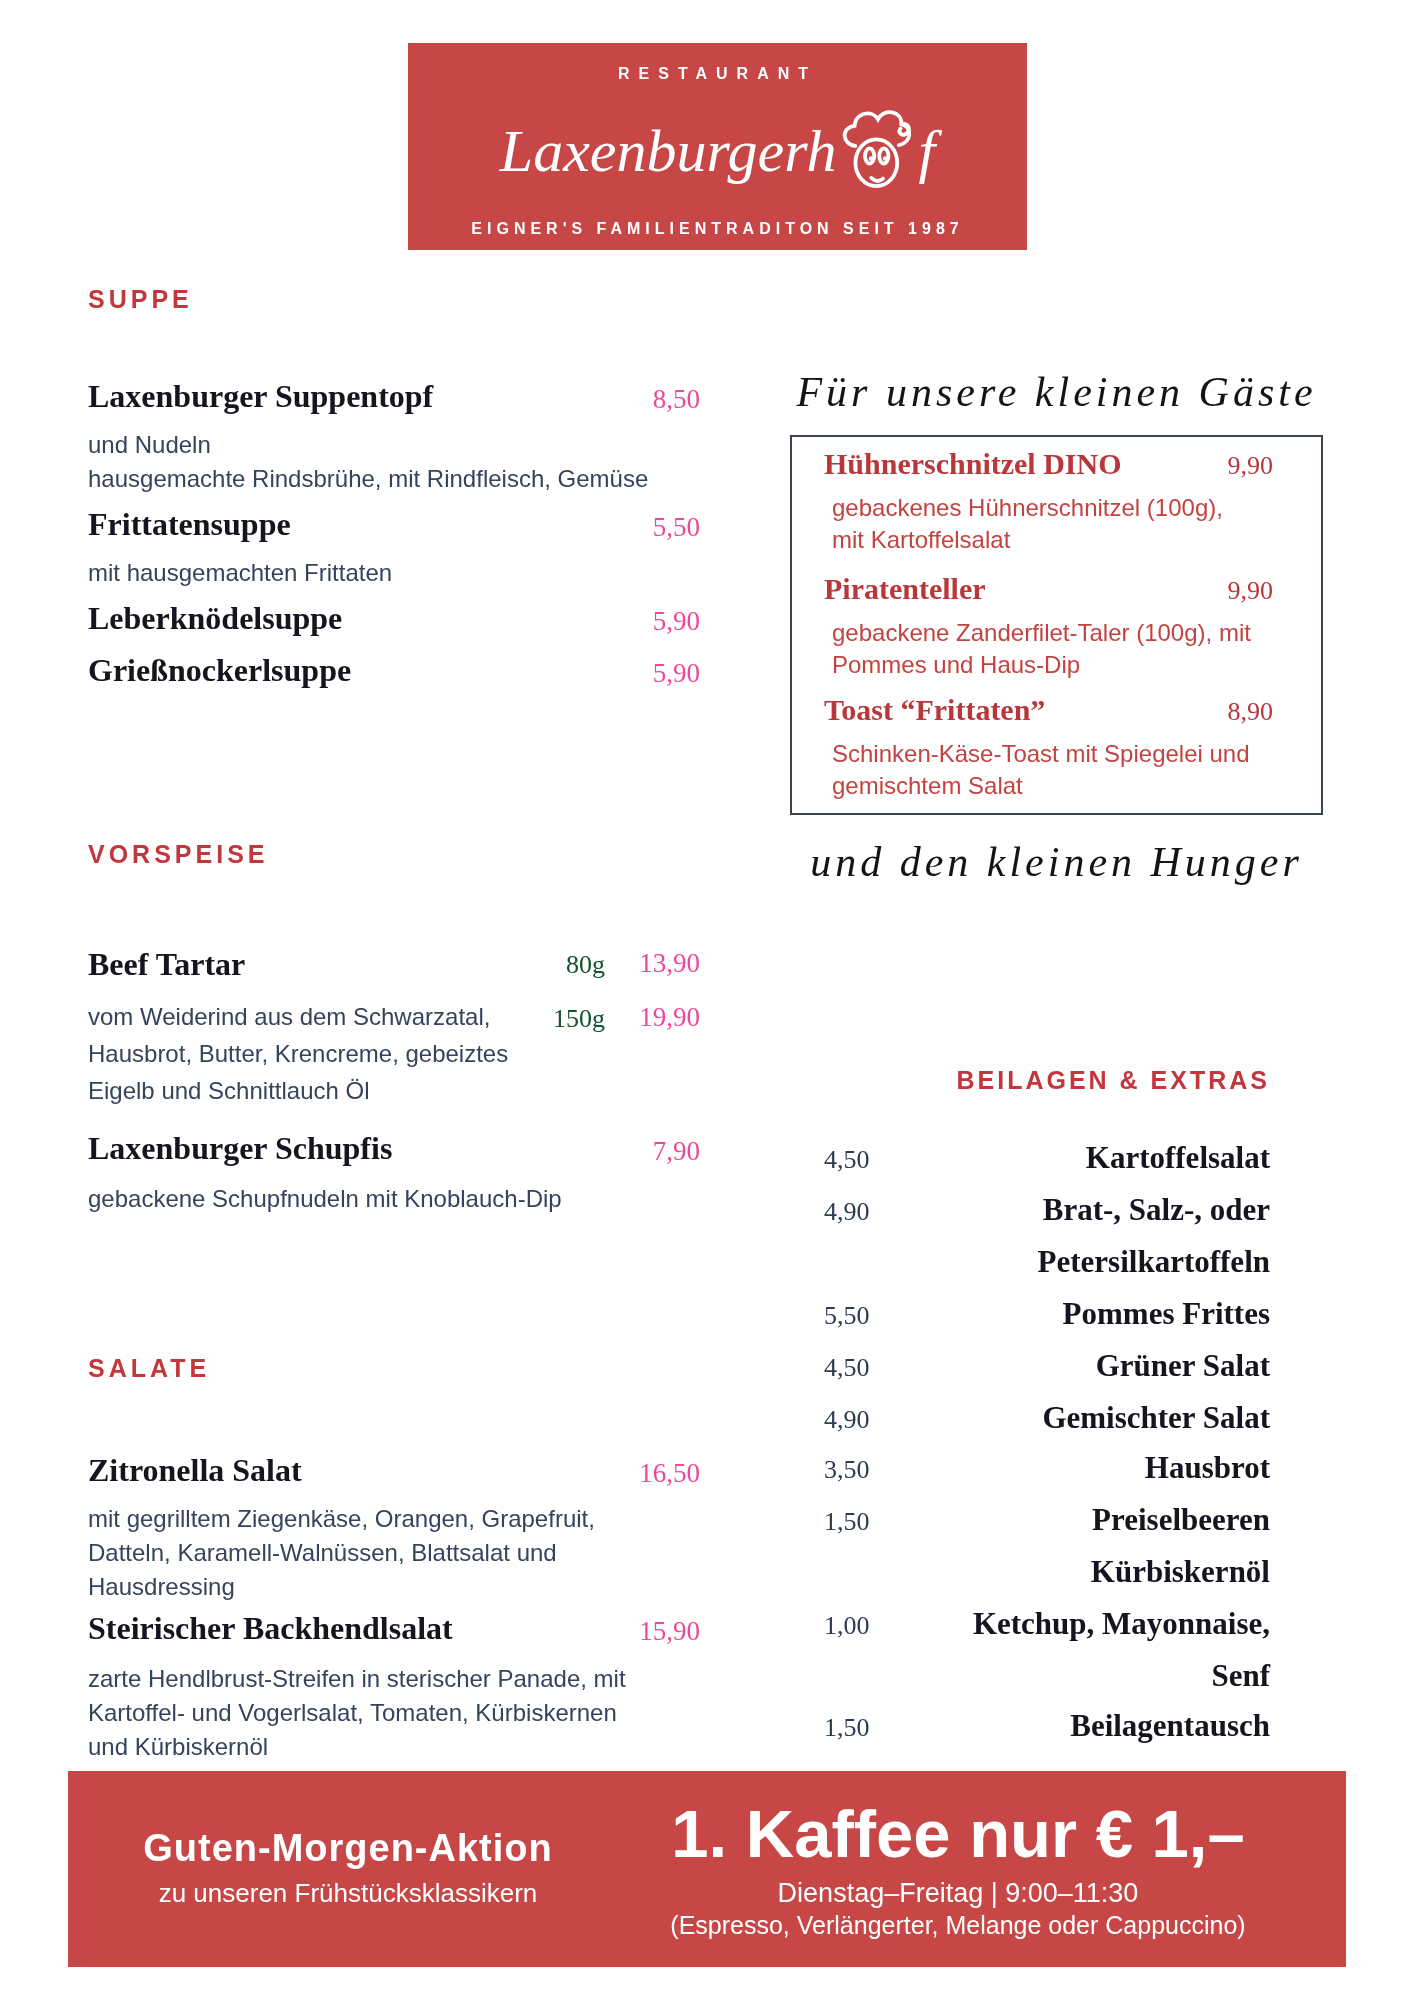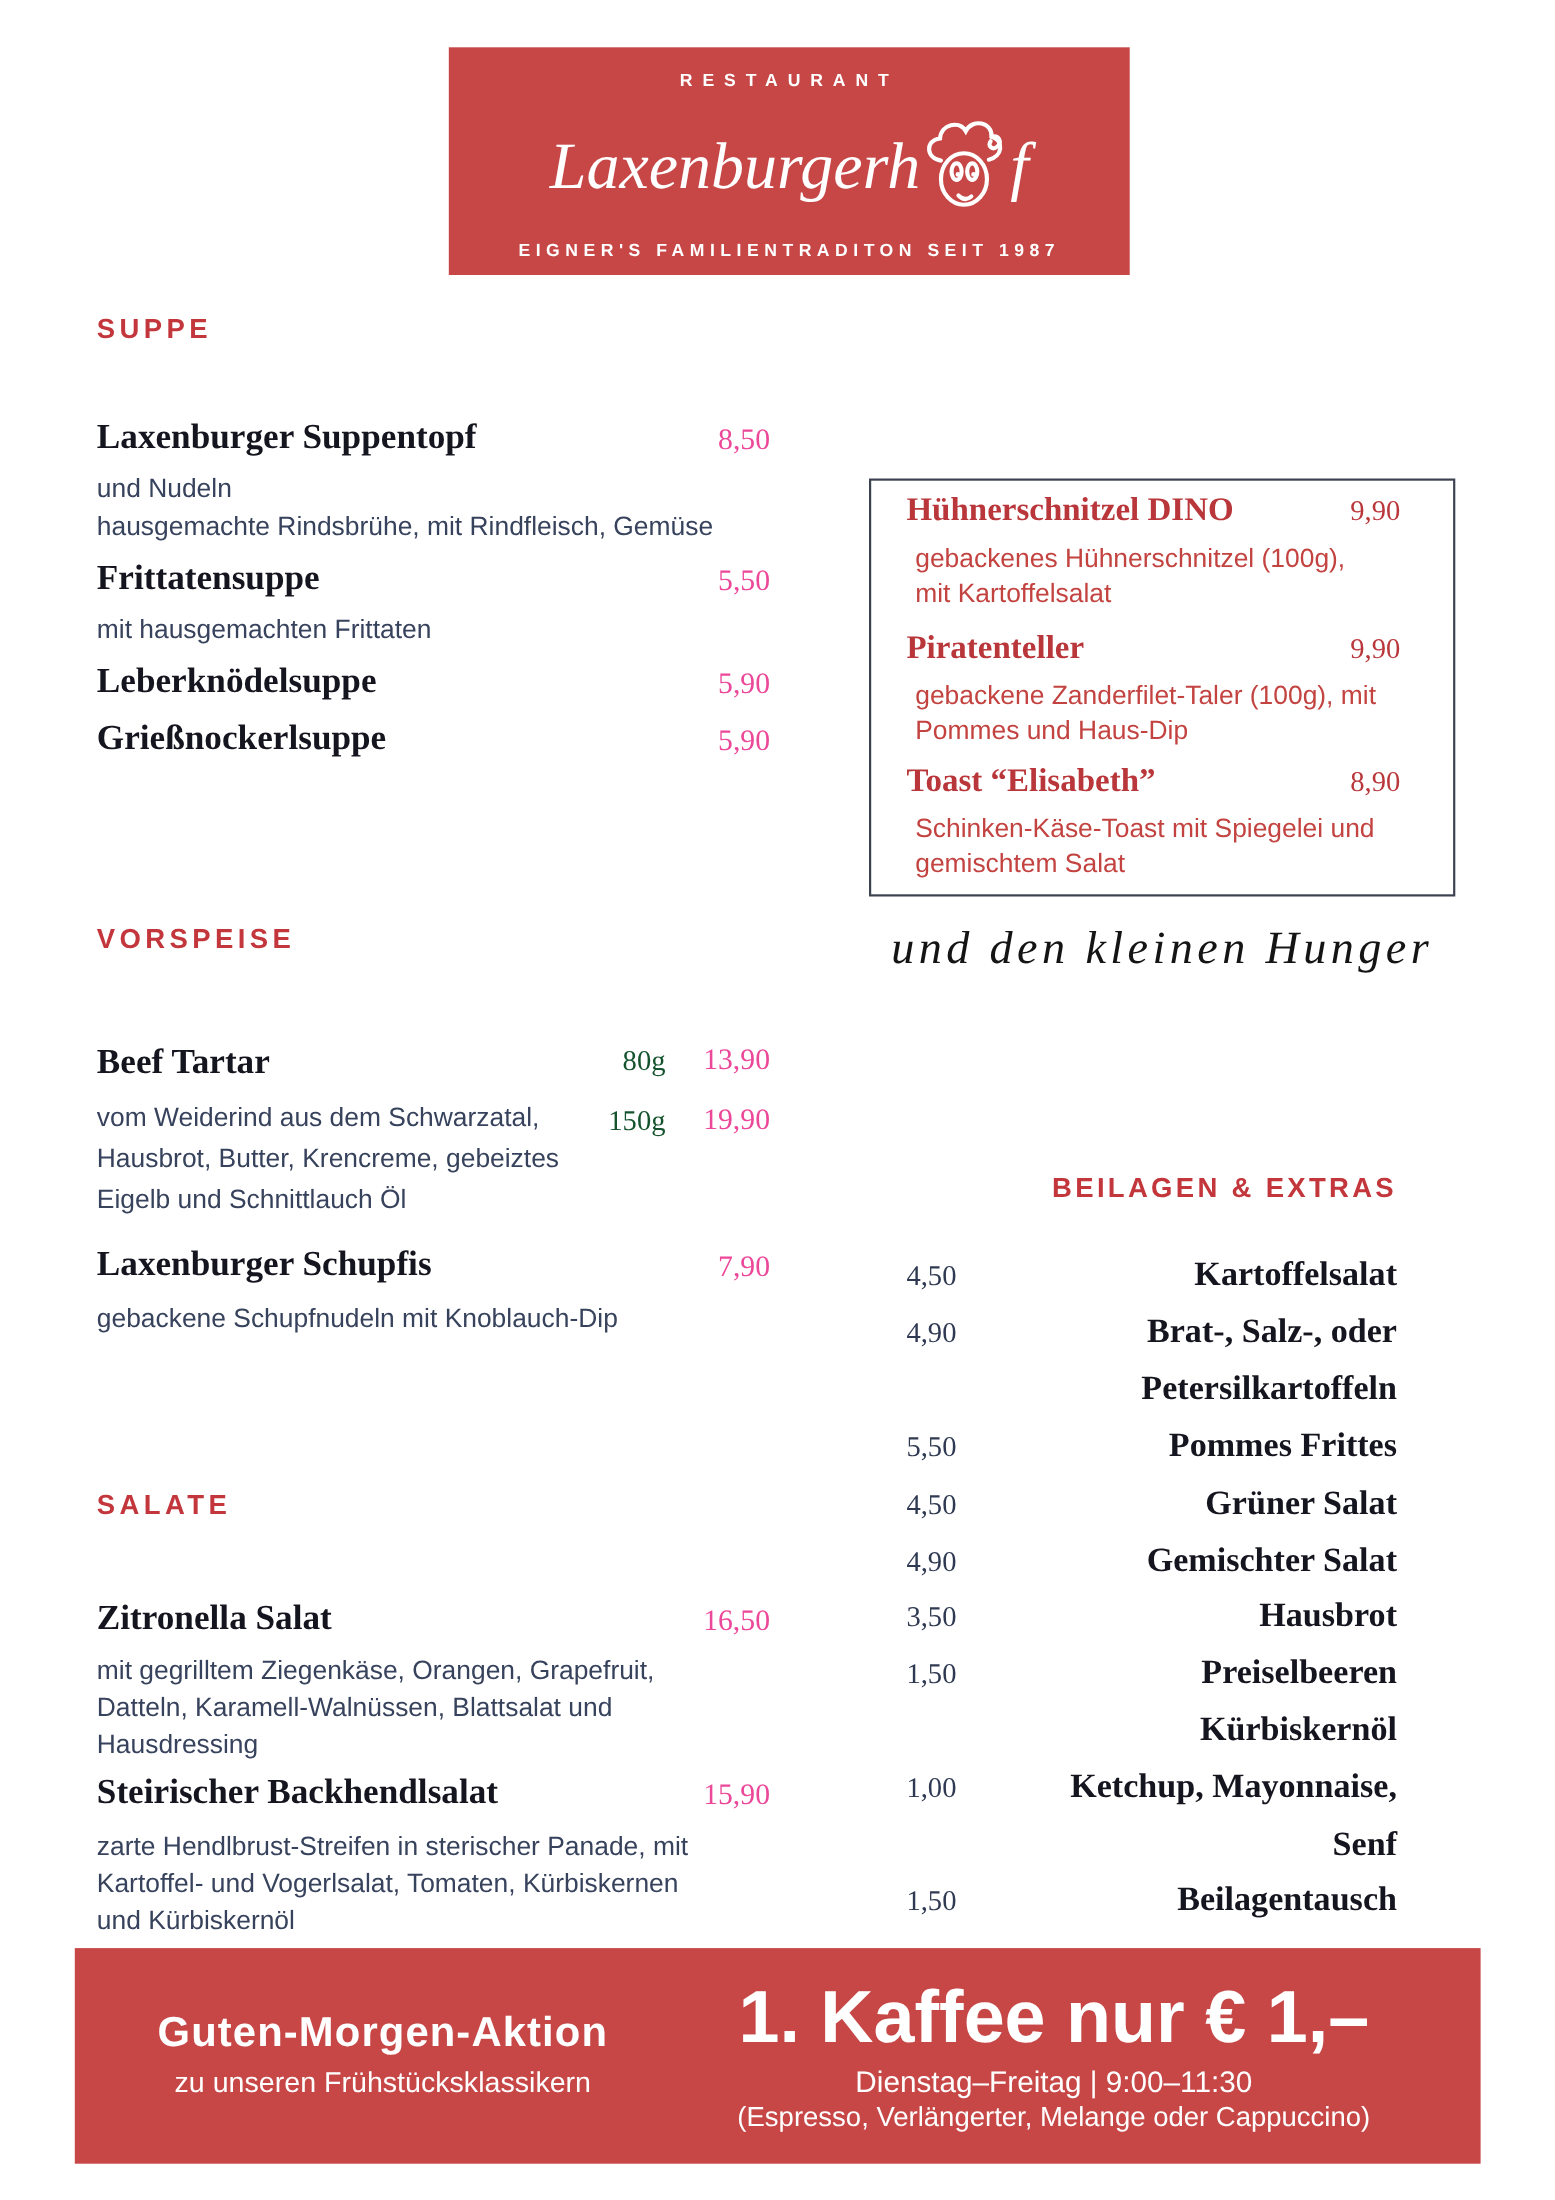--- a/index.html
+++ b/index.html
@@ -104,20 +104,21 @@
   <div class="row" style="top:600px">
     <span class="iname">Leberknödelsuppe</span>
     <span class="iprice">5,90</span>
   </div>
 
   <div class="row" style="top:652px">
     <span class="iname">Grießnockerlsuppe</span>
     <span class="iprice">5,90</span>
   </div>
 
+  <div class="script-head" style="top:368px">Für unsere kleinen Gäste</div>
 
   <div class="kids-box">
     <div class="krow" style="top:10px">
       <span class="kname">Hühnerschnitzel DINO</span>
       <span class="kprice">9,90</span>
     </div>
     <div class="kdesc" style="top:55px">
       <div>gebackenes Hühnerschnitzel (100g),</div>
       <div>mit Kartoffelsalat</div>
     </div>
@@ -125,21 +126,21 @@
     <div class="krow" style="top:135px">
       <span class="kname">Piratenteller</span>
       <span class="kprice">9,90</span>
     </div>
     <div class="kdesc" style="top:180px">
       <div>gebackene Zanderfilet-Taler (100g), mit</div>
       <div>Pommes und Haus-Dip</div>
     </div>
 
     <div class="krow" style="top:256px">
-      <span class="kname">Toast “Elisabeth”</span>
+      <span class="kname">Toast “Frittaten”</span>
       <span class="kprice">8,90</span>
     </div>
     <div class="kdesc" style="top:301px">
       <div>Schinken-Käse-Toast mit Spiegelei und</div>
       <div>gemischtem Salat</div>
     </div>
   </div>
 
   <div class="script-head" style="top:838px">und den kleinen Hunger</div>
 

